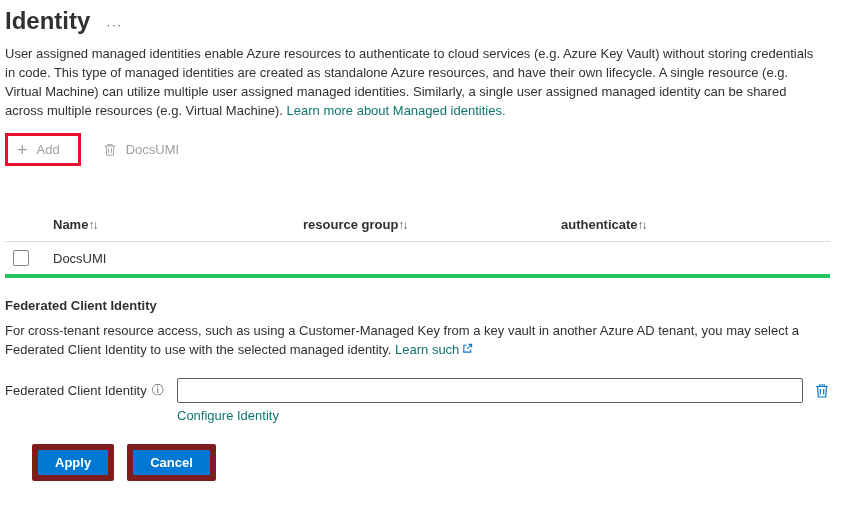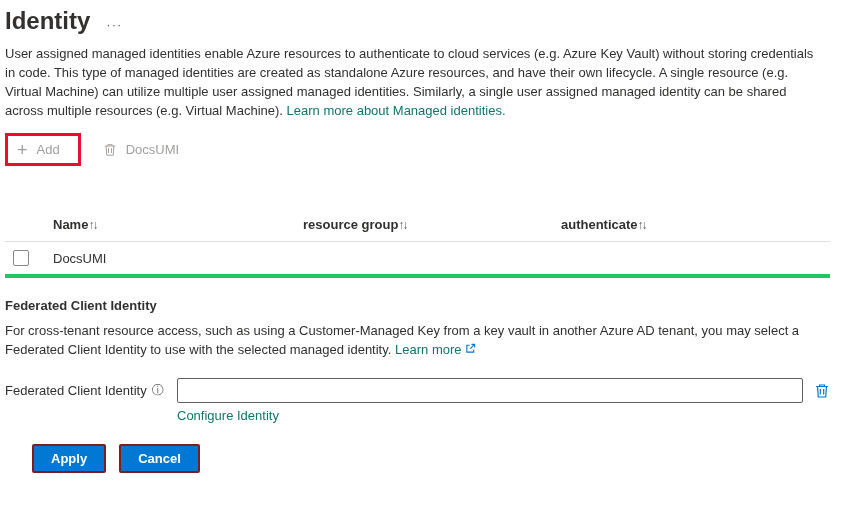--- a/index.html
+++ b/index.html
@@ -59,21 +59,21 @@
   .text-input {
     flex:1; height:25px; border:1px solid #605e5c; border-radius:2px;
     padding:0 7px; font:inherit; color:#323130; background:#fff;
   }
   .trash-blue { color:#0078d4; margin-left:11px; display:inline-flex; cursor:pointer; flex:none; }
   .configure-row { margin:5px 0 0 172px; }
 
   
   .footer { display:flex; gap:13px; margin:21px 0 0 27px; }
   .primary-btn {
-    background:#0078d4; color:#fff; border:2px solid #7f1d1d; border-radius:2px;
+    background:#0078d4; color:#fff; border:6px solid #7f1d1d; border-radius:2px;
     padding:5px 17px; font-family:inherit; font-size:13px; font-weight:700; cursor:pointer;
   }
 </style>
 </head>
 <body>
 
 <div class="page">
 
   <div class="title-row">
     <h1 class="page-title">Identity</h1>
@@ -136,21 +136,21 @@
         <td></td>
         <td></td>
       </tr>
     </tbody>
   </table>
 
   <h2 class="section-heading fci-heading">Federated Client Identity</h2>
 
   <p class="desc">
     <span>For cross-tenant resource access, such as using a Customer-Managed Key from a key vault in another Azure AD tenant, you may select a Federated Client Identity to use with the selected managed identity.</span>
-    <a class="link"><span>Learn more</span><span class="ext-icon"><svg width="11" height="11" viewBox="0 0 12 12">
+    <a class="link"><span>Learn such</span><span class="ext-icon"><svg width="11" height="11" viewBox="0 0 12 12">
             <path d="M5 2.5H2v7.5h7.5V7M7 1.5h3.5V5M10.5 1.5L5.8 6.2" stroke="currentColor" stroke-width="1.2" fill="none"></path>
           </svg></span></a>
   </p>
 
   <div class="field-row">
     <span class="field-label">
       <span>Federated Client Identity</span>
       <span class="info-glyph">ⓘ</span>
     </span>
     <input type="text" class="text-input" value="" style="">

